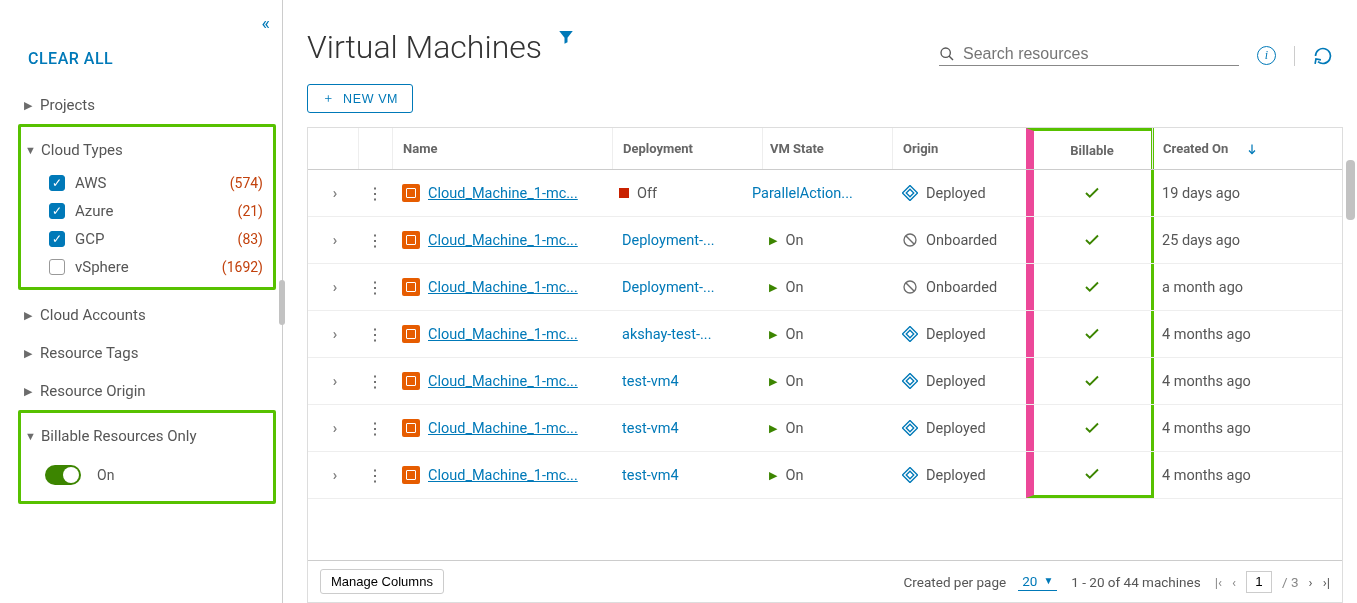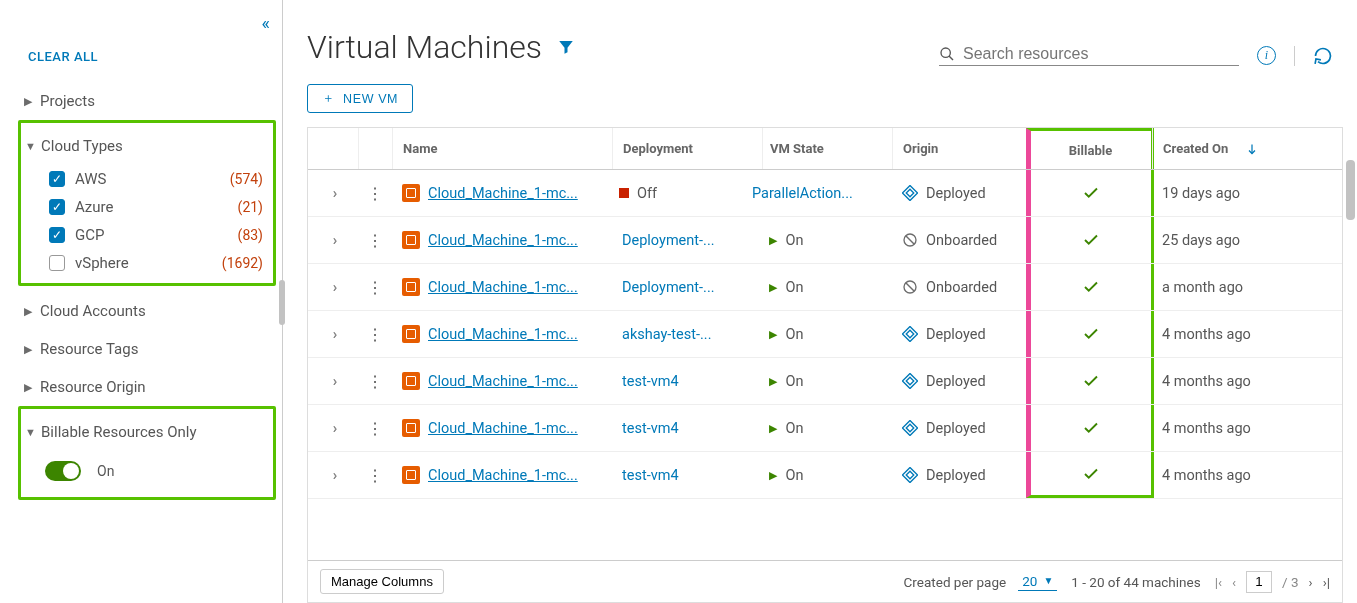--- a/index.html
+++ b/index.html
@@ -46,21 +46,21 @@
     padding: 12px 18px 12px 0;
   }
   .chev-double-left {
     color: #0079b8;
     font-size: 18px;
     cursor: pointer;
     letter-spacing: -6px;
   }
   .clear-all {
     color: #0079b8;
-    font-size: 13px;
+    font-size: 16px;
     letter-spacing: 0.5px;
     font-weight: 500;
     padding: 4px 0 18px 28px;
     cursor: pointer;
   }
   .filter-section {
     padding: 0 12px 0 24px;
   }
   .filter-header {
     display: flex;
@@ -143,21 +143,21 @@
     height: 60px;
     background: #c2c2c2;
     border-radius: 4px;
   }
   .page-head {
     display: flex;
     align-items: flex-end;
     justify-content: space-between;
     padding: 28px 24px 18px 24px;
   }
-  .page-title-row { display: flex; align-items: center; gap: 15px; }
+  .page-title-row { display: flex; gap: 15px; }
   .page-title {
     font-size: 32px;
     font-weight: 300;
     color: #333;
   }
   .filter-icon-svg { color: #0079b8; }
   .search-group {
     display: flex; align-items: center; gap: 18px;
     color: #565656;
   }
@@ -262,21 +262,21 @@
   .state-dot-off { width: 10px; height: 10px; background: #c92100; }
   .state-play { color: #3c8500; font-size: 11px; }
   .origin-icon { color: #0079b8; }
   .origin-icon.onboarded { color: #6c6c6c; }
   .check-green { color: #3c8500; }
   .row-expand { color: #888; cursor: pointer; letter-spacing: -4px; font-size: 14px; }
   .row-menu { color: #555; cursor: pointer; font-size: 16px; }
   .sort-arrow { color: #0079b8; margin-left: 10px; }
 
   .bill-highlight {
-    border-left: 5px solid #ec4899;
+    border-left: 8px solid #ec4899;
     border-right: 3px solid #57c100;
     margin: 0 -1.5px;
     padding: 0 10px;
   }
   .thead .bill-highlight { border-top: 3px solid #57c100; }
   .trow:last-of-type .bill-highlight { border-bottom: 3px solid #57c100; }
 
   .tbody { overflow-y: auto; flex: 1; }
 
   .tfoot {

